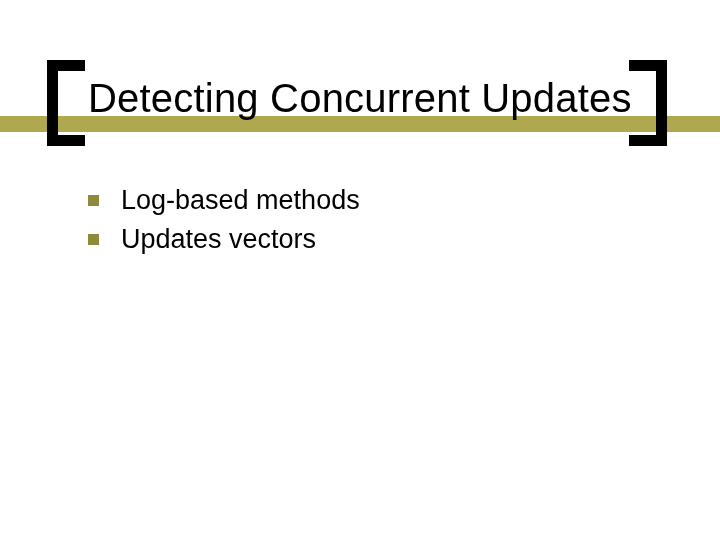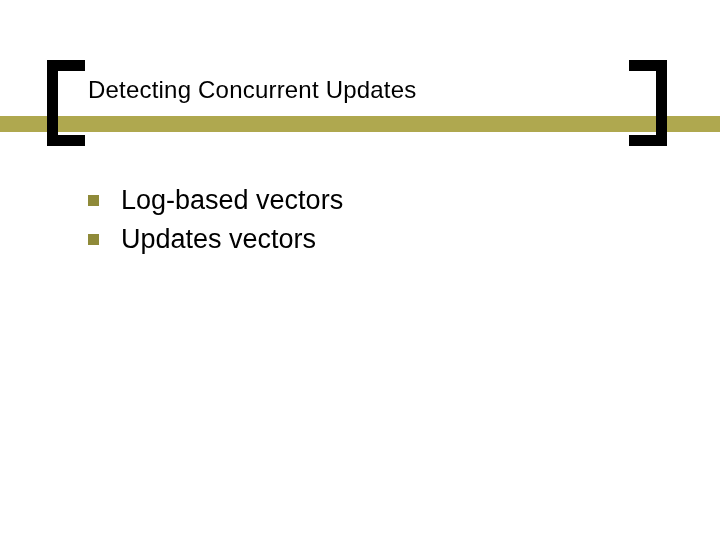--- a/index.html
+++ b/index.html
@@ -46,21 +46,21 @@
     height: 86px;
     border-right: 11px solid #000;
     border-top: 11px solid #000;
     border-bottom: 11px solid #000;
     box-sizing: border-box;
   }
   .title {
     position: absolute;
     left: 88px;
     top: 76px;
-    font-size: 24px;
+    font-size: 40px;
     color: #000;
     letter-spacing: 0.2px;
   }
   .body {
     position: absolute;
     left: 88px;
     top: 185px;
   }
   .bullet-row {
     display: flex;
@@ -87,21 +87,21 @@
   <div class="stripe"></div>
 
   <div class="bracket-left"></div>
   <div class="bracket-right"></div>
 
   <div class="title">Detecting Concurrent Updates</div>
 
   <div class="body">
     <div class="bullet-row">
       <div class="bullet"></div>
-      <div class="bullet-text">Log-based vectors</div>
+      <div class="bullet-text">Log-based methods</div>
     </div>
     <div class="bullet-row">
       <div class="bullet"></div>
       <div class="bullet-text">Updates vectors</div>
     </div>
   </div>
 
 </div>
 
 </body></html>

